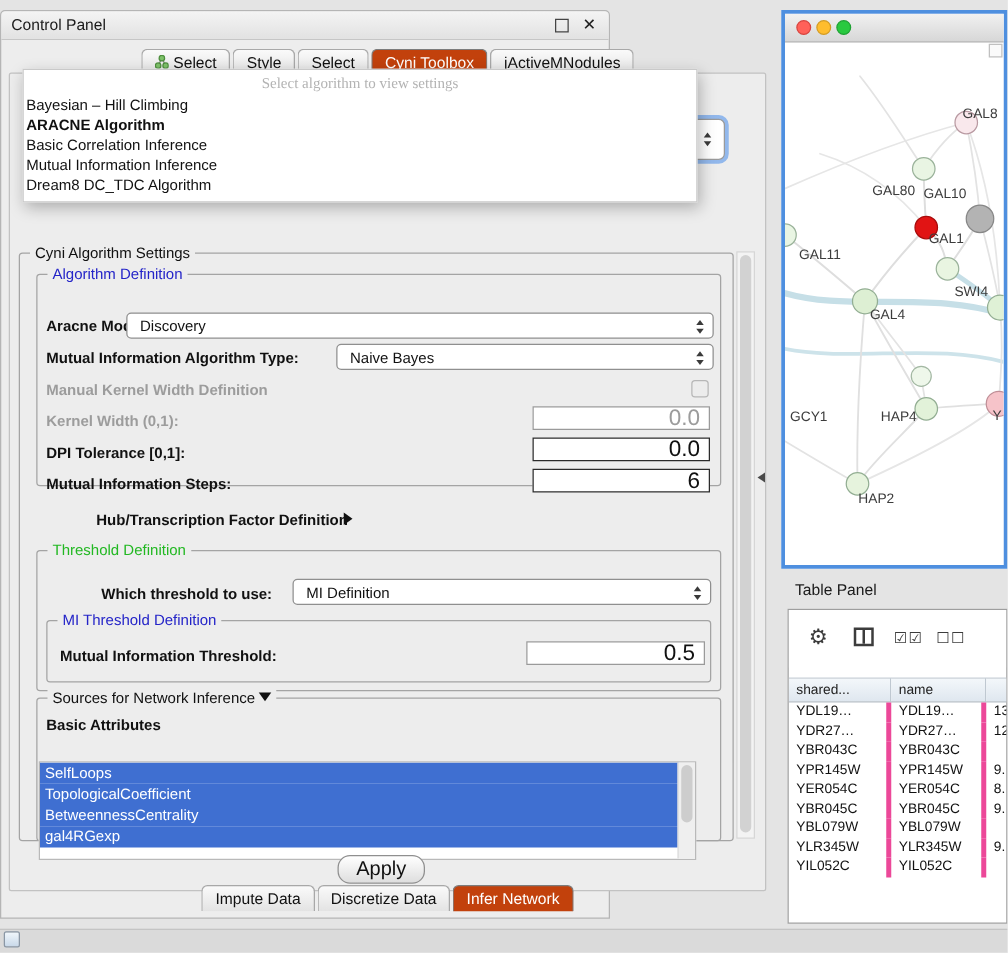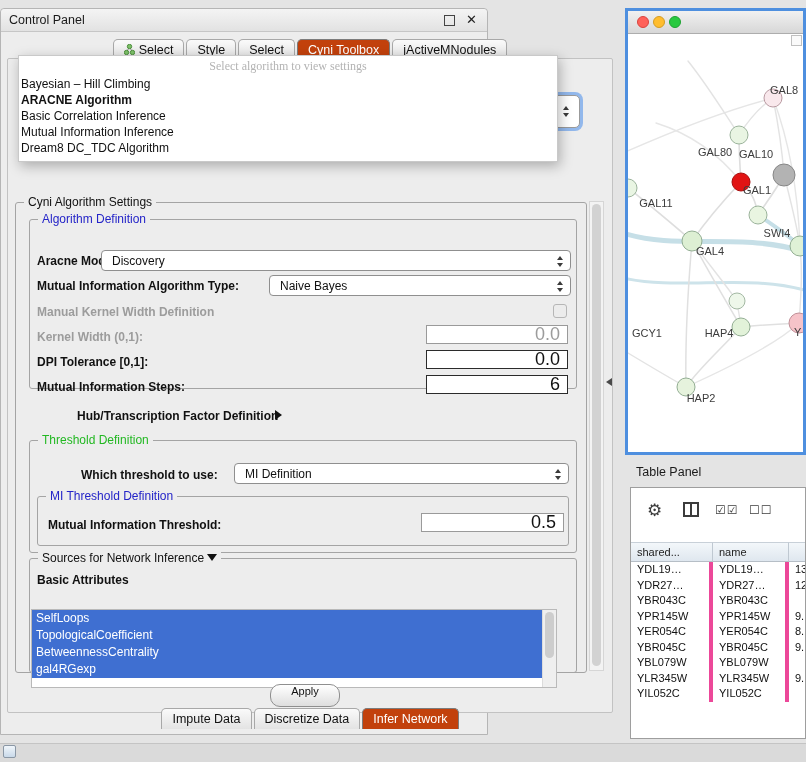--- a/index.html
+++ b/index.html
@@ -53,21 +53,21 @@
   .checkbox{width:14px;height:14px;background:#ececec;border:1px solid #b6b6b6;border-radius:3px;box-sizing:border-box;}
   .tri-right{width:0;height:0;border-top:5px solid transparent;border-bottom:5px solid transparent;border-left:7px solid #111;display:inline-block;}
   .tri-down{width:0;height:0;border-left:5px solid transparent;border-right:5px solid transparent;border-top:7px solid #111;display:inline-block;}
   
   .attr-list{background:#fff;border:1px solid #b9b9b9;overflow:hidden;box-sizing:border-box;}
   .attr-item{background:#3f6fd1;color:#fff;font-size:12px;height:17px;line-height:17px;padding-left:4px;margin-right:13px;}
   .list-scroll{position:absolute;right:0;top:0;width:13px;height:100%;background:#efefef;border-left:1px solid #dcdcdc;}
   .list-thumb{position:absolute;left:2px;top:2px;width:9px;height:46px;background:#cdcdcd;border-radius:5px;}
   
   .btn{background:linear-gradient(#ffffff,#dedede);border:1px solid #8f8f8f;border-radius:10px;
-       font-size:11px;color:#111;display:flex;align-items:flex-start;justify-content:center;}
+       font-size:16px;color:#111;display:flex;align-items:center;justify-content:center;}
   
   .vscroll{background:#f3f3f3;border:1px solid #d6d6d6;box-sizing:border-box;}
   .vthumb{position:absolute;left:2px;top:2px;width:9px;background:#d2d2d2;border-radius:5px;}
   .split-arrow{width:0;height:0;border-top:4px solid transparent;border-bottom:4px solid transparent;border-right:6px solid #4a4a4a;}
   
   .net-win{left:625px;top:8px;width:181px;height:447px;border:3px solid #4e8fdf;background:#fff;box-sizing:border-box;overflow:hidden;}
   .net-title{left:0;top:0;width:100%;height:22px;background:linear-gradient(#f1f1f1,#d7d7d7);border-bottom:1px solid #adadad;}
   .light{width:12px;height:12px;border-radius:50%;position:absolute;top:5px;box-sizing:border-box;}
   .light.red{background:#ff6159;border:1px solid #d8443e;left:9px;}
   .light.yellow{background:#ffbd2e;border:1px solid #d49c23;left:25px;}

